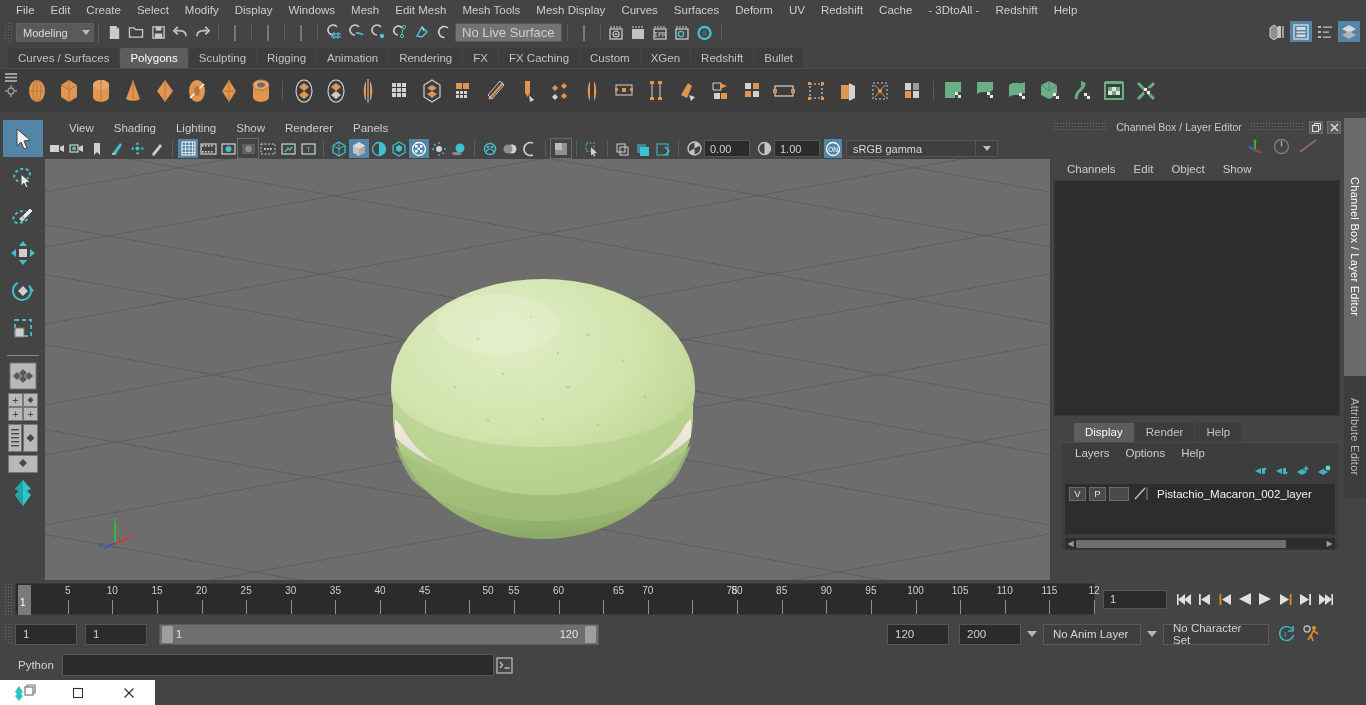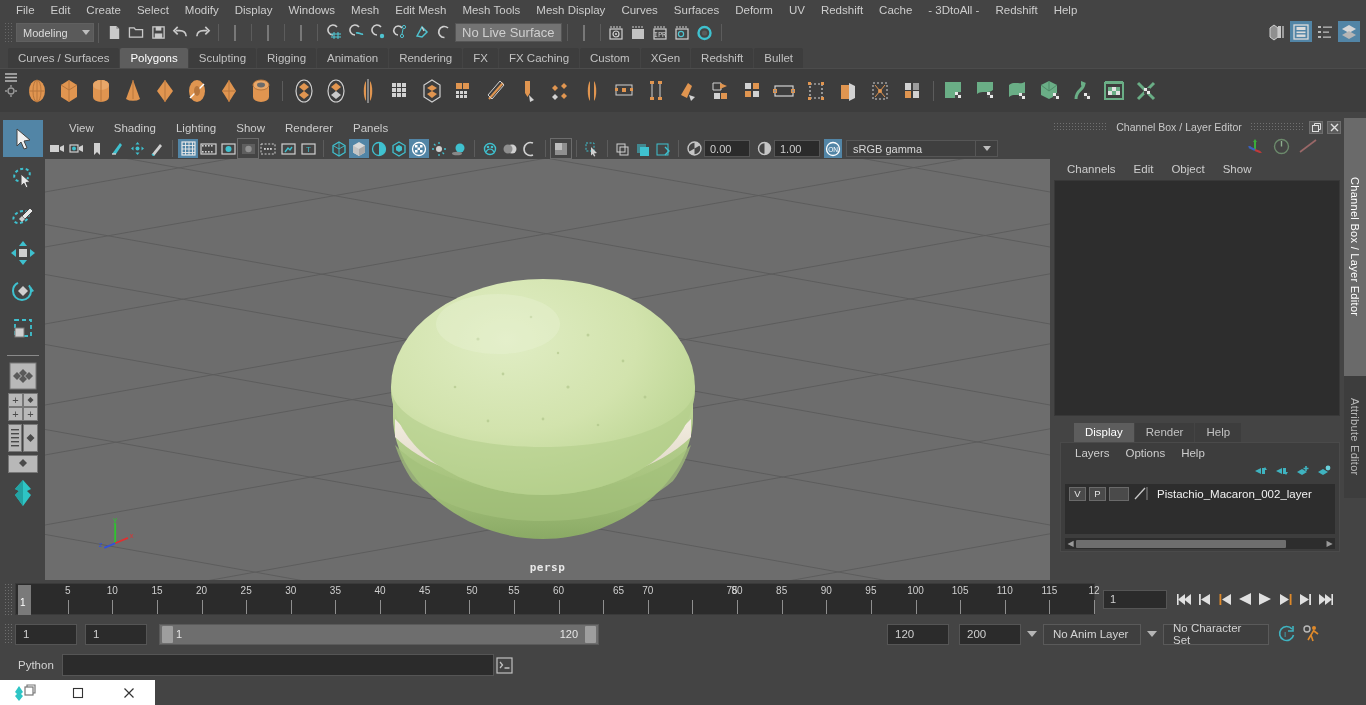--- a/index.html
+++ b/index.html
@@ -1243,21 +1243,20 @@
 
       <svg class="axis-gizmo" viewBox="0 0 44 44">
         <line x1="20" y1="30" x2="20" y2="8" stroke="#2ec42e" stroke-width="2"></line>
         <text x="20" y="7" font-size="8" fill="#2ec42e" text-anchor="middle" font-family="sans-serif">y</text>
         <line x1="20" y1="30" x2="34" y2="24" stroke="#e03030" stroke-width="2"></line>
         <text x="38" y="24" font-size="8" fill="#e03030" text-anchor="middle" font-family="sans-serif">x</text>
         <line x1="20" y1="30" x2="8" y2="35" stroke="#3050e0" stroke-width="2"></line>
         <text x="4" y="34" font-size="8" fill="#3050e0" text-anchor="middle" font-family="sans-serif">z</text>
       </svg>
 
-      <div class="persp-label">persp</div>
     </div>
   </div>
 
   <div class="rightpanel">
     <div class="rp-title">
       <div class="dotrail"></div>
 
       <span style="white-space:nowrap;padding:0 4px;">Channel Box / Layer Editor</span>
       <div class="dotrail"></div>
       <div class="winbtn">
@@ -1389,21 +1388,21 @@
           <div class="ts-num" style="left: 230.185px;">25</div>
           <div class="ts-tick" style="left: 230.185px; top: 16px; height: 14px;"></div>
           <div class="ts-num" style="left: 274.807px;">30</div>
           <div class="ts-tick" style="left: 274.807px; top: 16px; height: 14px;"></div>
           <div class="ts-num" style="left: 319.429px;">35</div>
           <div class="ts-tick" style="left: 319.429px; top: 16px; height: 14px;"></div>
           <div class="ts-num" style="left: 364.05px;">40</div>
           <div class="ts-tick" style="left: 364.05px; top: 16px; height: 14px;"></div>
           <div class="ts-num" style="left: 408.672px;">45</div>
           <div class="ts-tick" style="left: 408.672px; top: 16px; height: 14px;"></div>
-          <div class="ts-num" style="left: 456px;">50</div>
+          <div class="ts-num" style="left: 472px;">50</div>
           <div class="ts-tick" style="left: 453.294px; top: 16px; height: 14px;"></div>
           <div class="ts-num" style="left: 497.916px;">55</div>
           <div class="ts-tick" style="left: 497.916px; top: 16px; height: 14px;"></div>
           <div class="ts-num" style="left: 542.538px;">60</div>
           <div class="ts-tick" style="left: 542.538px; top: 16px; height: 14px;"></div>
           <div class="ts-num" style="left: 591px; padding-left: 23px;">65</div>
           <div class="ts-tick" style="left: 587.16px; top: 16px; height: 14px;"></div>
           <div class="ts-num" style="left: 631.782px;">70</div>
           <div class="ts-tick" style="left: 631.782px; top: 16px; height: 14px;"></div>
           <div class="ts-num" style="left: 716px;">75</div>

